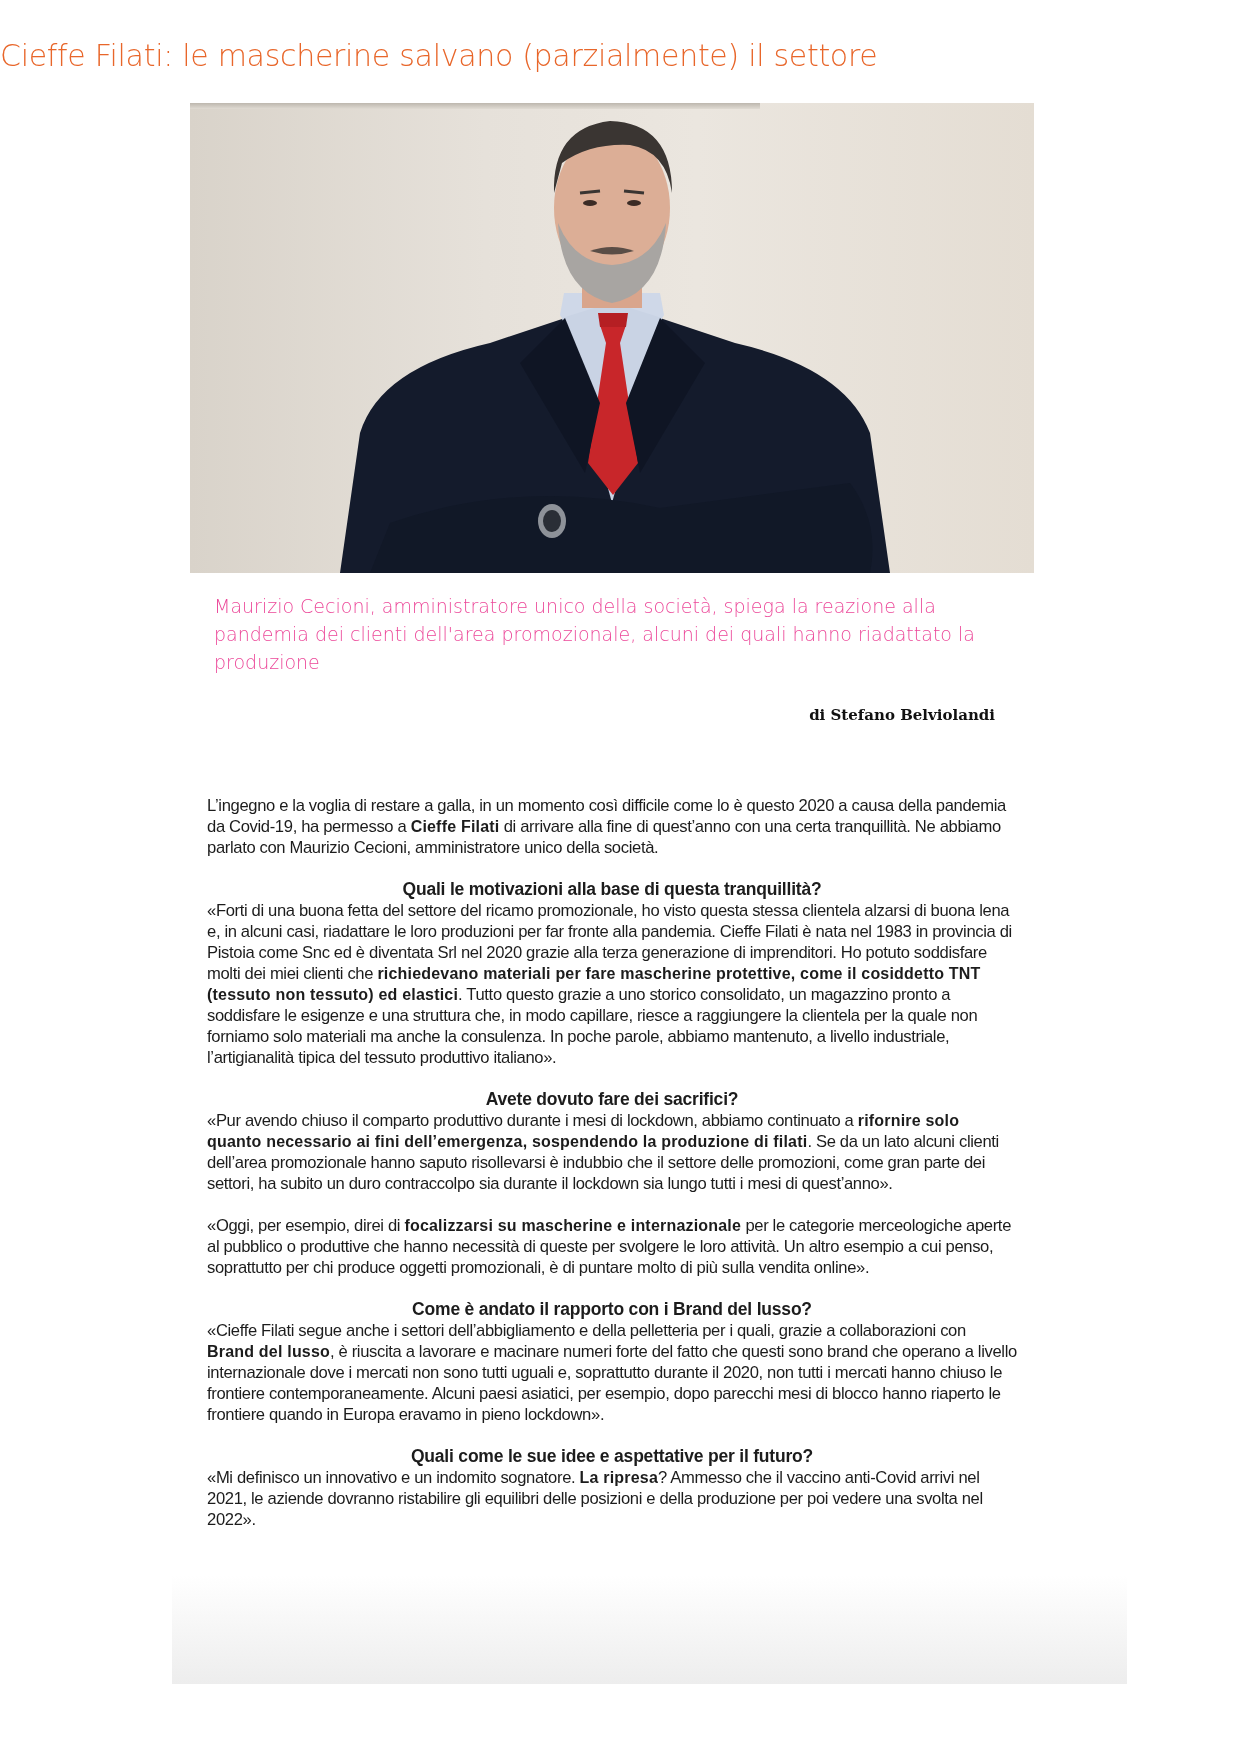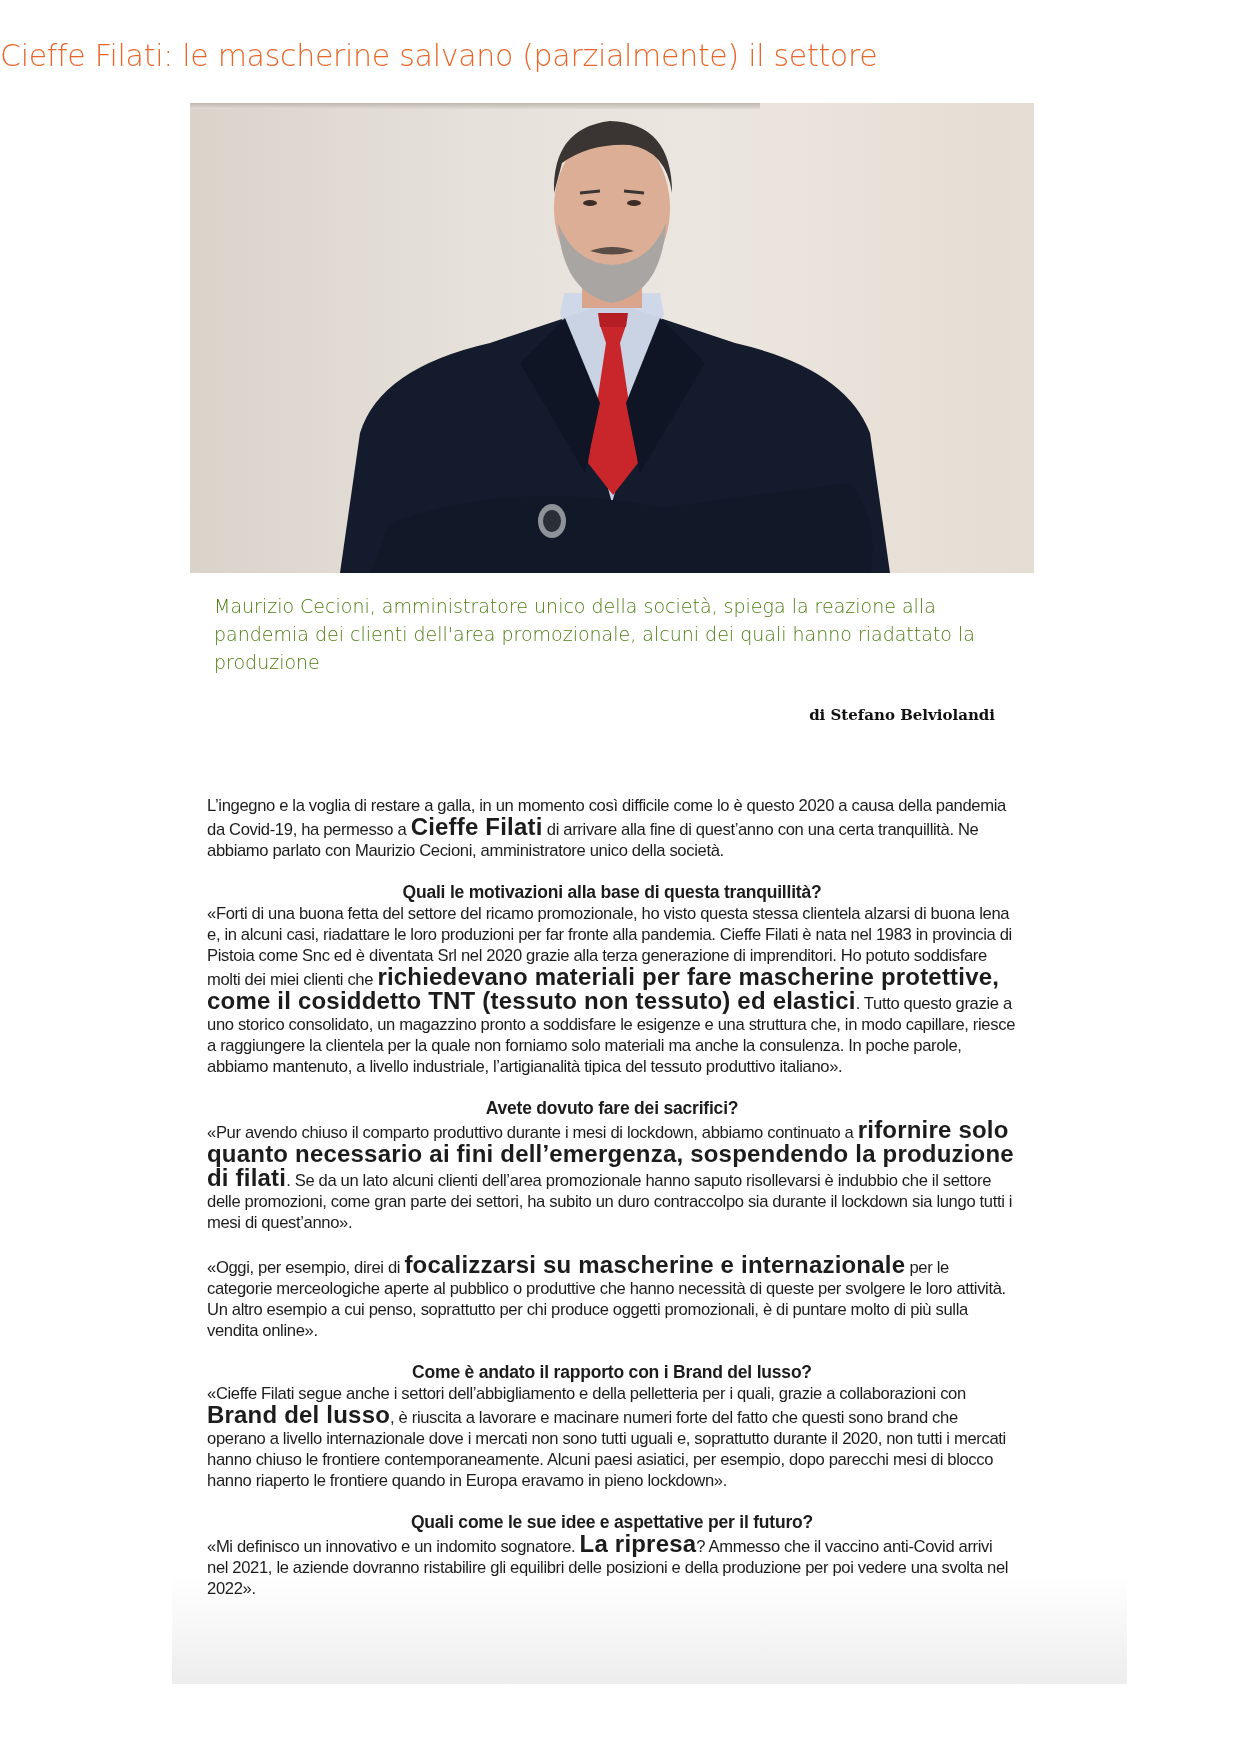--- a/index.html
+++ b/index.html
@@ -18,41 +18,41 @@
     overflow: hidden;
   }
   .photo .shelf {
     position: absolute; left: 0; top: 0; width: 570px; height: 6px;
     background: linear-gradient(180deg, #bdb7ae, #e0dbd3);
   }
   .photo svg { position: absolute; left: 0; top: 0; }
 
   .caption {
     position: absolute; left: 214px; top: 592px; width: 800px;
-    font-family: "DejaVu Sans", sans-serif; font-size: 19px; line-height: 28px; color: #4d7c0f;
+    font-family: "DejaVu Sans", sans-serif; font-size: 19px; line-height: 28px; color: #ec4899;
     font-weight: 300;
   }
   .byline {
     position: absolute; right: 245px; top: 706px;
     font-family: "DejaVu Serif", serif; font-weight: bold; font-size: 15px; color: #111;
   }
 
   .article {
     position: absolute; left: 172px; top: 780px; width: 955px; height: 904px;
     background: linear-gradient(180deg, #ffffff 0%, #ffffff 88%, #ededed 100%);
   }
   .article-inner {
     position: absolute; left: 35px; top: 15px; width: 810px;
     font-family: "Liberation Sans", sans-serif; font-size: 16.6px; line-height: 21px; color: #1c1c1c;
     letter-spacing: -0.35px;
   }
   .article-inner p { margin-bottom: 21px; }
   .q { font-weight: bold; font-size: 17.5px; display: block; letter-spacing: -0.2px; text-align: center; }
   .q .first { font-weight: normal; }
-  b { font-weight: bold; font-size: 24px; letter-spacing: 0.2px; }
+  b { font-weight: bold; font-size: 16px; letter-spacing: 0.2px; }
 </style>
 </head>
 <body>
 
 <h1 class="title">Cieffe Filati: le mascherine salvano (parzialmente) il settore</h1>
 
 <div class="photo">
   <div class="shelf"></div>
   <svg width="844" height="470" viewBox="0 0 844 470">
 

